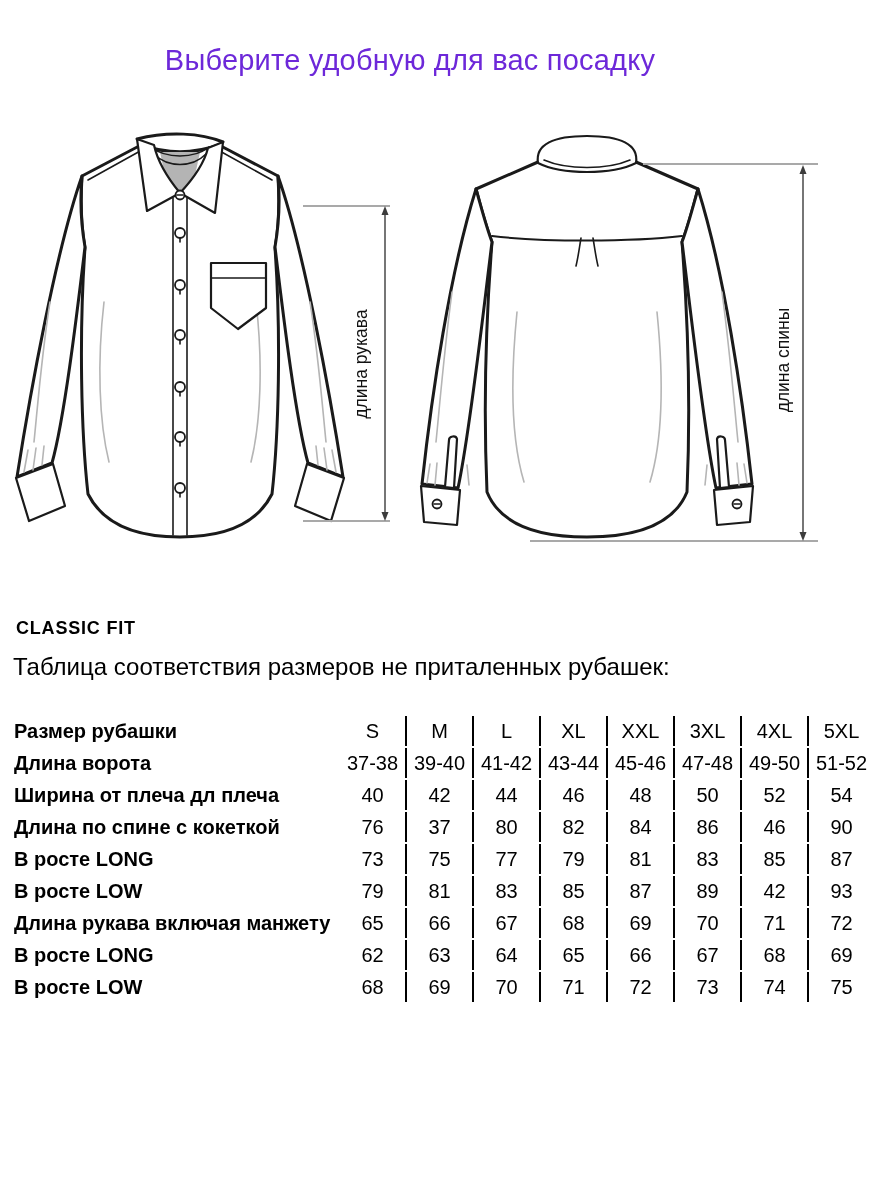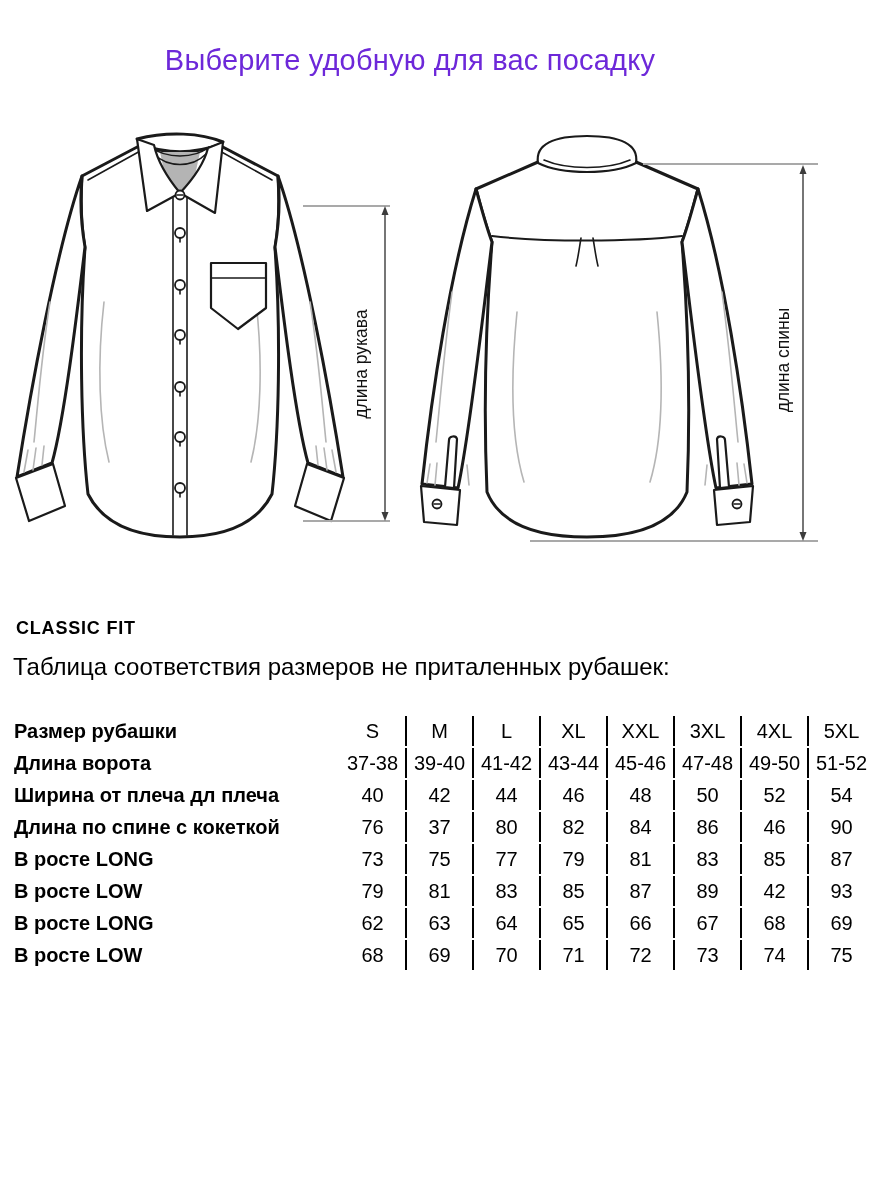--- a/index.html
+++ b/index.html
@@ -250,20 +250,31 @@
         <td class="val">79</td>
         <td class="val sep">81</td>
         <td class="val sep">83</td>
         <td class="val sep">85</td>
         <td class="val sep">87</td>
         <td class="val sep">89</td>
         <td class="val sep">42</td>
         <td class="val sep">93</td>
       </tr>
       <tr>
+        <td class="lbl">Длина рукава включая манжету</td>
+        <td class="val">65</td>
+        <td class="val sep">66</td>
+        <td class="val sep">67</td>
+        <td class="val sep">68</td>
+        <td class="val sep">69</td>
+        <td class="val sep">70</td>
+        <td class="val sep">71</td>
+        <td class="val sep">72</td>
+      </tr>
+      <tr>
         <td class="lbl">В росте LONG</td>
         <td class="val">62</td>
         <td class="val sep">63</td>
         <td class="val sep">64</td>
         <td class="val sep">65</td>
         <td class="val sep">66</td>
         <td class="val sep">67</td>
         <td class="val sep">68</td>
         <td class="val sep">69</td>
       </tr>

